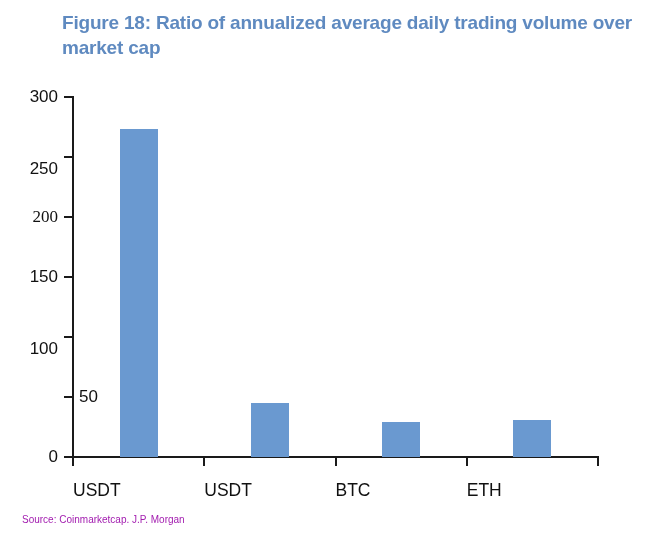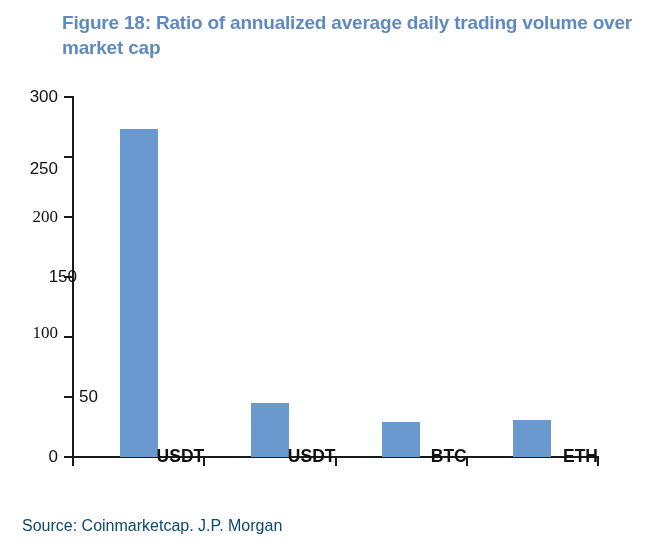--- a/index.html
+++ b/index.html
@@ -77,42 +77,40 @@
 
   .x-tick {
     position: absolute;
     top: 457px;
     width: 2px;
     height: 9px;
     background: #1a1a1a;
   }
   .xlab {
     position: absolute;
-    top: 446px;
-    text-align: right;
+    top: 480px;
+    text-align: left;
     font-size: 17.5px;
     color: #111111;
     line-height: 20px;
-    font-weight: bold;
   }
 
   .bar {
     position: absolute;
     background: #6A99D0;
     bottom: 0;
   }
 
   #source-note {
     position: absolute;
     left: 22px;
     top: 511px;
-    font-size: 16px;
-    color: #0c4a6e;
+    font-size: 10px;
+    color: #a21caf;
     line-height: 18px;
-    margin-top: 6px;
   }
 </style>
 </head>
 <body>
 
 <div id="figure-title">Figure 18: Ratio of annualized average daily trading volume over market cap</div>
 
 <div id="chart-area">
 
   <div id="y-axis-line"></div>
@@ -123,22 +121,22 @@
       <div class="y-tick" style="top: 396px;"></div>
       <div class="y-tick" style="top: 336px;"></div>
       <div class="y-tick" style="top: 276px;"></div>
       <div class="y-tick" style="top: 216px;"></div>
       <div class="y-tick" style="top: 156px;"></div>
       <div class="y-tick" style="top: 96px;"></div>
     </div>
   <div id="y-labels">
       <div class="ylab" style="top: 448px;">0</div>
       <div class="ylab" style="top: 388px; padding-left: 40px;">50</div>
-      <div class="ylab" style="top: 324px; font-family: Liberation Serif, serif;">100</div>
-      <div class="ylab" style="top: 268px; padding-left: 19px;">150</div>
+      <div class="ylab" style="top: 340px;">100</div>
+      <div class="ylab" style="top: 268px;">150</div>
       <div class="ylab" style="top: 208px; font-family: Liberation Serif, serif;">200</div>
       <div class="ylab" style="top: 148px; margin-top: 12px;">250</div>
       <div class="ylab" style="top: 88px;">300</div>
     </div>
 
   <div id="bars">
       <div class="bar" title="USDT: 273" style="left: 119.625px; width: 38px; height: 327.6px; top: 129.4px; background: rgb(106, 153, 208);"></div>
       <div class="bar" title="USDC: 45" style="left: 250.875px; width: 38px; height: 54px; top: 403px; background: rgb(106, 153, 208);"></div>
       <div class="bar" title="BTC: 29" style="left: 382.125px; width: 38px; height: 34.8px; top: 422.2px; background: rgb(106, 153, 208);"></div>
       <div class="bar" title="ETH: 31" style="left: 513.375px; width: 38px; height: 37.2px; top: 419.8px; background: rgb(106, 153, 208);"></div>

